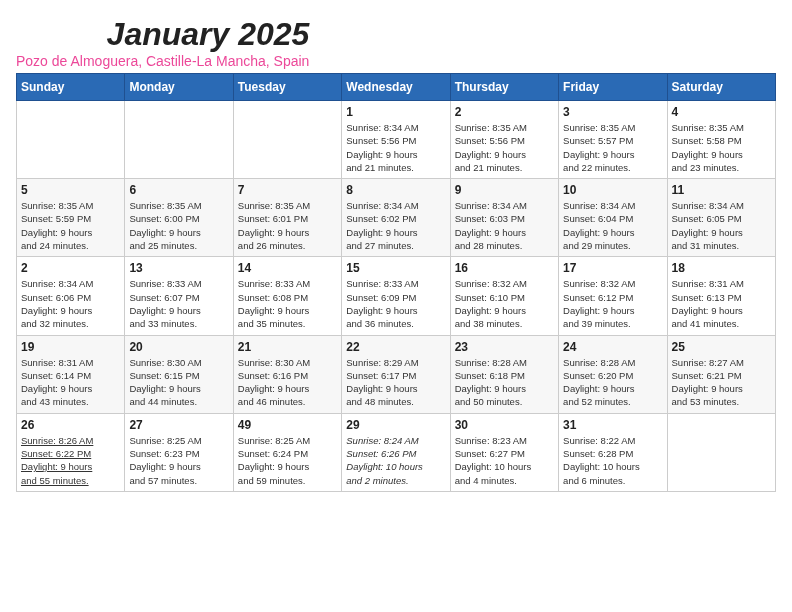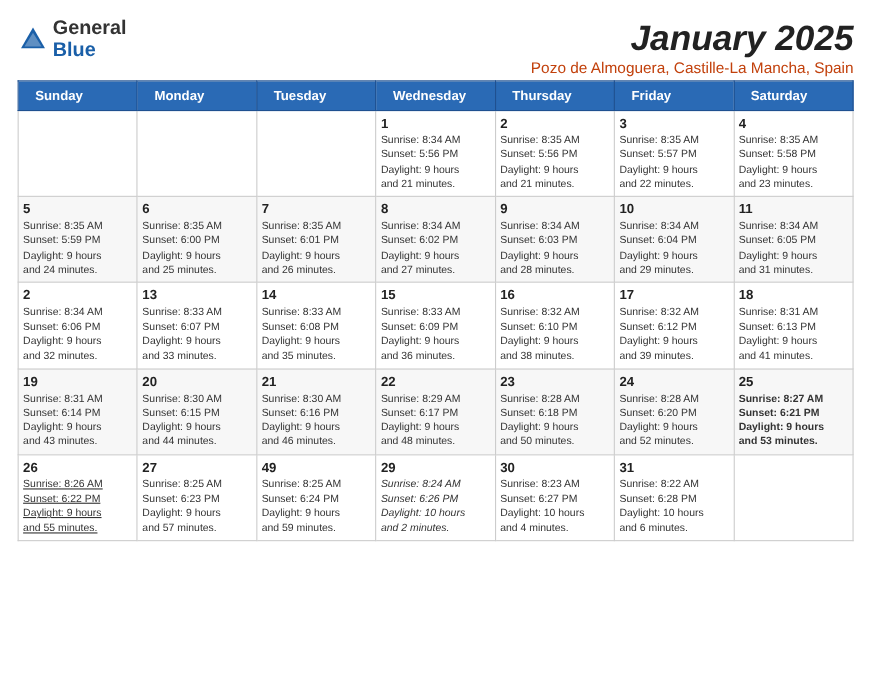--- a/index.html
+++ b/index.html
@@ -36,33 +36,33 @@
       text-align: right;
     }
     .month-title {
       font-size: 32px;
       font-weight: bold;
       color: #222;
       font-style: italic;
     }
     .location-title {
       font-size: 14px;
-      color: #c2410c;
+      color: #ec4899;
     }
     .calendar {
       width: 100%;
       border-collapse: collapse;
       border: 1px solid #ccc;
     }
     .calendar th {
       background: #2a6ab5;
       color: #fff;
       font-size: 12px;
       font-weight: bold;
-      padding: 6px 15px;
+      padding: 6px 4px;
       text-align: left;
       border: 1px solid #1f5090;
     }
     .calendar td {
       vertical-align: top;
       border: 1px solid #ccc;
       padding: 4px;
       font-size: 10px;
       color: #333;
       width: calc(100% / 7);
@@ -84,30 +84,20 @@
       line-height: 1.4;
     }
     .empty-cell {
       background: #fafafa;
     }
   </style>
 </head>
 <body>
 
 <div class="header">
-  <div class="logo">
-    <svg class="logo-icon" viewBox="0 0 36 36">
-      <polygon points="18,4 32,28 4,28" fill="#1a5fa8"></polygon>
-      <polygon points="18,10 28,26 8,26" fill="#fff" opacity="0.3"></polygon>
-    </svg>
-    <div class="logo-text">
-      <span class="logo-general">General</span><br>
-      <span class="logo-blue">Blue</span>
-    </div>
-  </div>
   <div class="title-block">
     <div class="month-title">January 2025</div>
     <div class="location-title">Pozo de Almoguera, Castille-La Mancha, Spain</div>
   </div>
 </div>
 
 <table class="calendar">
   <thead>
     <tr>
     <th>Sunday</th>
@@ -293,21 +283,21 @@
         </td>
         <td>
           <div class="day-number">24</div>
           <div class="day-info" style="white-space: pre-line;">Sunrise: 8:28 AM
 Sunset: 6:20 PM
 Daylight: 9 hours
 and 52 minutes.</div>
         </td>
         <td>
           <div class="day-number">25</div>
-          <div class="day-info" style="white-space: pre-line; font-weight: bold;">Sunrise: 8:27 AM
+          <div class="day-info" style="white-space: pre-line;">Sunrise: 8:27 AM
 Sunset: 6:21 PM
 Daylight: 9 hours
 and 53 minutes.</div>
         </td>
       </tr>
       <tr>
         <td>
           <div class="day-number">26</div>
           <div class="day-info" style="white-space: pre-line; text-decoration: underline;">Sunrise: 8:26 AM
 Sunset: 6:22 PM

